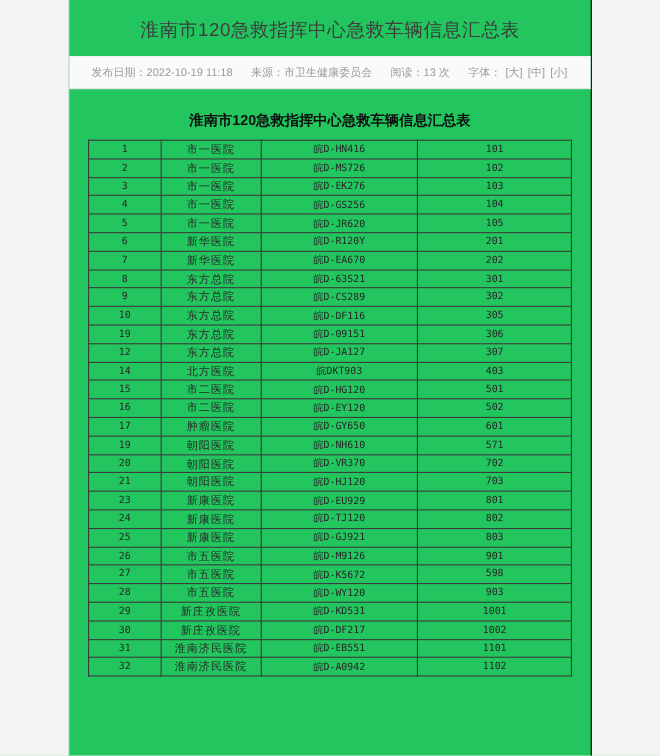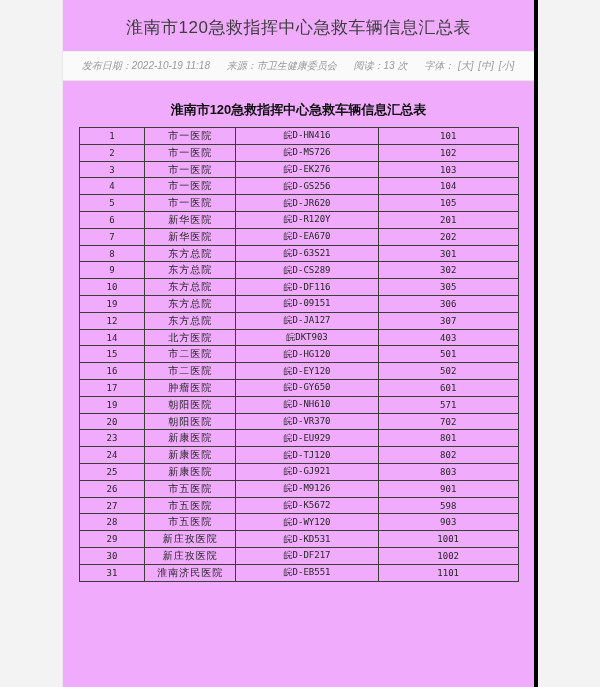--- a/index.html
+++ b/index.html
@@ -7,43 +7,43 @@
     margin: 0; padding: 0;
     width: 600px; height: 687px;
     background: #f3f3f3;
     font-family: "Liberation Sans", sans-serif;
     overflow: hidden;
   }
   .card {
     width: 476px;
     margin: 0 auto;
     min-height: 687px;
-    background: #f0abfc;
+    background: #22c55e;
     border-left: 1px solid #e9e9e9;
-    border-right: 4px solid #000000;
+    border-right: 1px solid #000000;
   }
   .article-title {
     text-align: center;
     font-size: 17px;
     color: #3d3d3d;
     padding: 17px 12px 12px 12px;
     letter-spacing: 0.5px;
     line-height: 1.3;
   }
   .meta-bar {
     background: #fafafa;
     border-top: 1px solid #f0f0f0;
     border-bottom: 1px solid #e5e5e5;
     text-align: center;
     font-size: 10px;
     color: #9a9a9a;
     padding: 7px 0 7px 0;
     white-space: nowrap;
   }
-  .meta-bar .seg { margin: 0 7px; font-style: italic; }
+  .meta-bar .seg { margin: 0 7px; }
   .font-link {
     color: #9a9a9a;
     cursor: pointer;
     margin: 0 1px;
     text-decoration: none;
   }
   .table-title {
     text-align: center;
     font-weight: bold;
     font-size: 13px;
@@ -212,20 +212,26 @@
           <td class="cell-plate">皖D-NH610</td>
           <td class="cell-code">571</td>
         </tr>
         <tr>
           <td class="cell-index">20</td>
           <td class="cell-hospital">朝阳医院</td>
           <td class="cell-plate">皖D-VR370</td>
           <td class="cell-code">702</td>
         </tr>
         <tr>
+          <td class="cell-index">21</td>
+          <td class="cell-hospital">朝阳医院</td>
+          <td class="cell-plate">皖D-HJ120</td>
+          <td class="cell-code">703</td>
+        </tr>
+        <tr>
           <td class="cell-index">23</td>
           <td class="cell-hospital">新康医院</td>
           <td class="cell-plate">皖D-EU929</td>
           <td class="cell-code">801</td>
         </tr>
         <tr>
           <td class="cell-index">24</td>
           <td class="cell-hospital">新康医院</td>
           <td class="cell-plate">皖D-TJ120</td>
           <td class="cell-code">802</td>
@@ -265,16 +271,22 @@
           <td class="cell-hospital">新庄孜医院</td>
           <td class="cell-plate">皖D-DF217</td>
           <td class="cell-code">1002</td>
         </tr>
         <tr>
           <td class="cell-index">31</td>
           <td class="cell-hospital">淮南济民医院</td>
           <td class="cell-plate">皖D-EB551</td>
           <td class="cell-code">1101</td>
         </tr>
+        <tr>
+          <td class="cell-index">32</td>
+          <td class="cell-hospital">淮南济民医院</td>
+          <td class="cell-plate">皖D-A0942</td>
+          <td class="cell-code">1102</td>
+        </tr>
       </tbody>
   </table>
 
 </div>
 
 </body></html>

